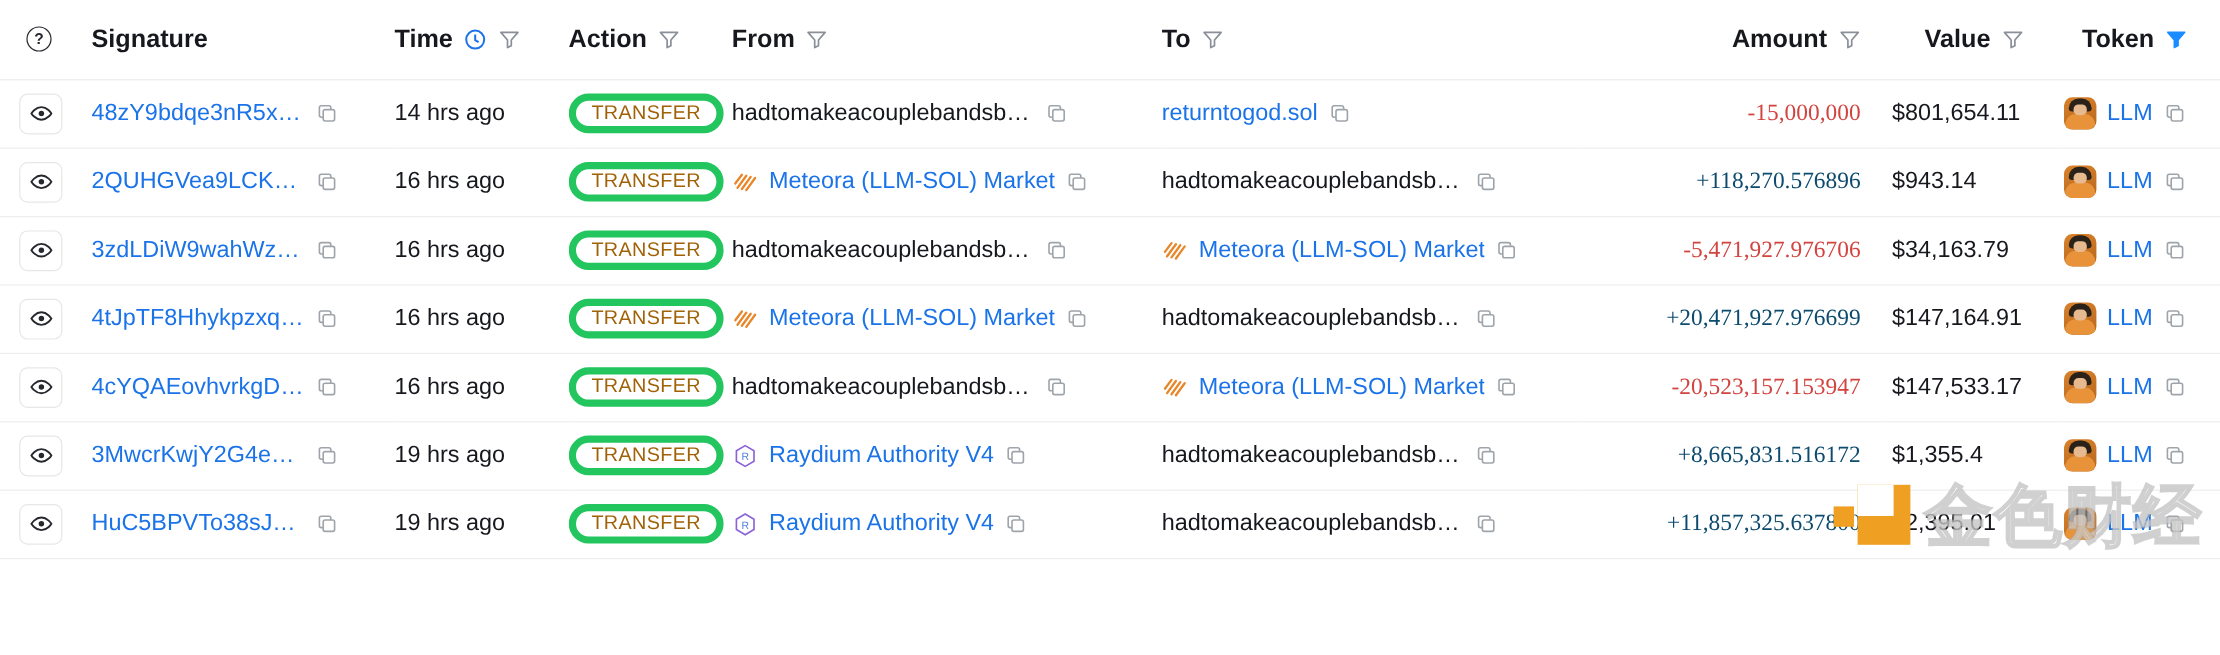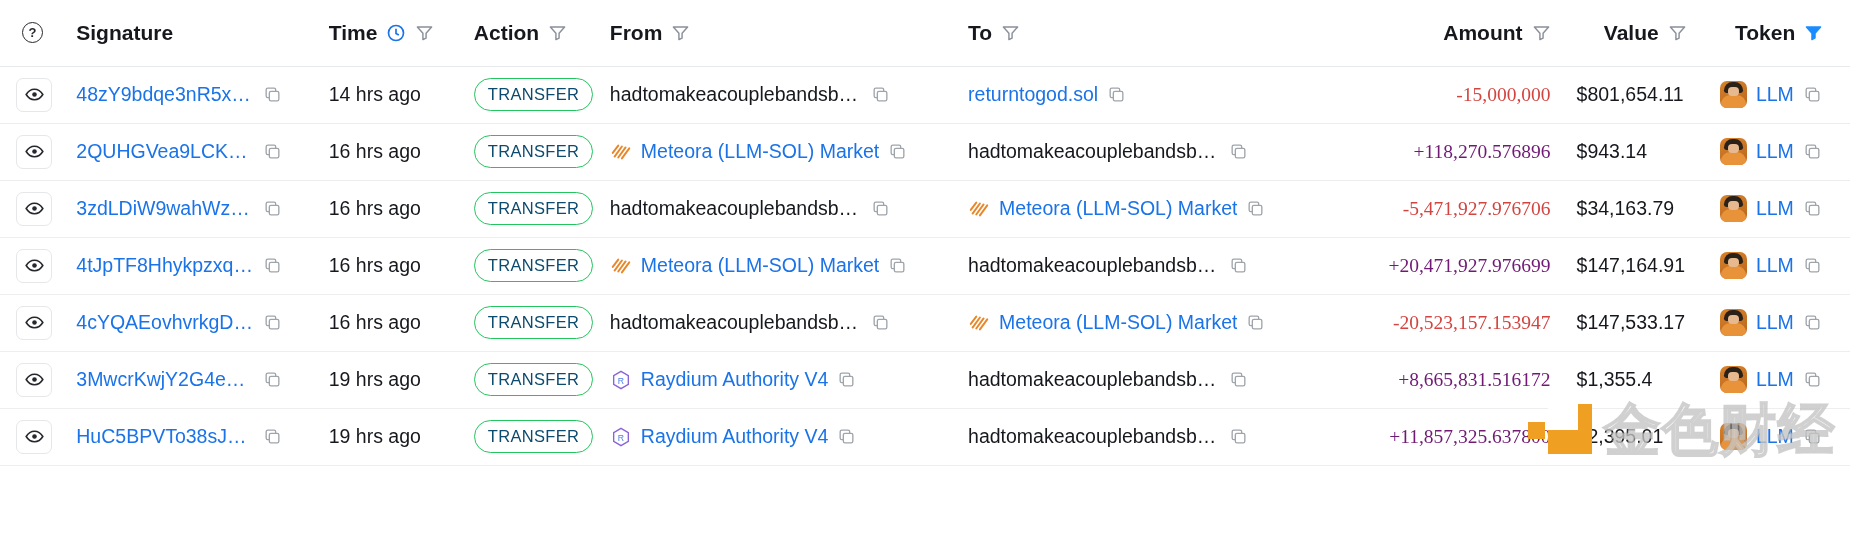--- a/index.html
+++ b/index.html
@@ -94,28 +94,28 @@
   .plain { color: #16181d; }
   .trunc {
     overflow: hidden; text-overflow: ellipsis; white-space: nowrap;
     max-width: 252px; display: inline-block; vertical-align: middle;
   }
   .sig-text { max-width: 178px; }
 
   .badge {
     display: inline-flex; align-items: center; justify-content: center;
     height: 33px; padding: 0 13px;
-    border: 1px solid #22c55e; border-radius: 18px;
-    color: #0c4a6e; font-size: 16.5px; letter-spacing: .3px;
+    border: 6px solid #22c55e; border-radius: 18px;
+    color: #a16207; font-size: 16.5px; letter-spacing: .3px;
     background: #fff; white-space: nowrap;
   }
 
   .amt { width: 100%; text-align: right; padding-right: 16px; display: block; font-size: 19.5px; font-family: Liberation Serif, serif; }
   .amt.neg { color: #d2443f; }
-  .amt.pos { color: #701a75; }
+  .amt.pos { color: #0c4a6e; }
   .val { padding-left: 10px; display: block; }
 
   
   .ent-ico { width: 22px; height: 22px; flex: 0 0 auto; margin-right: 9px; }
   .ent-ico svg { display: block; }
 
   .token-cell { display:flex; align-items:center; padding-left: 6px; }
   .token-av {
     width: 27px; height: 27px; border-radius: 7px; flex: 0 0 auto;
     margin-right: 9px; overflow: hidden; position: relative;

